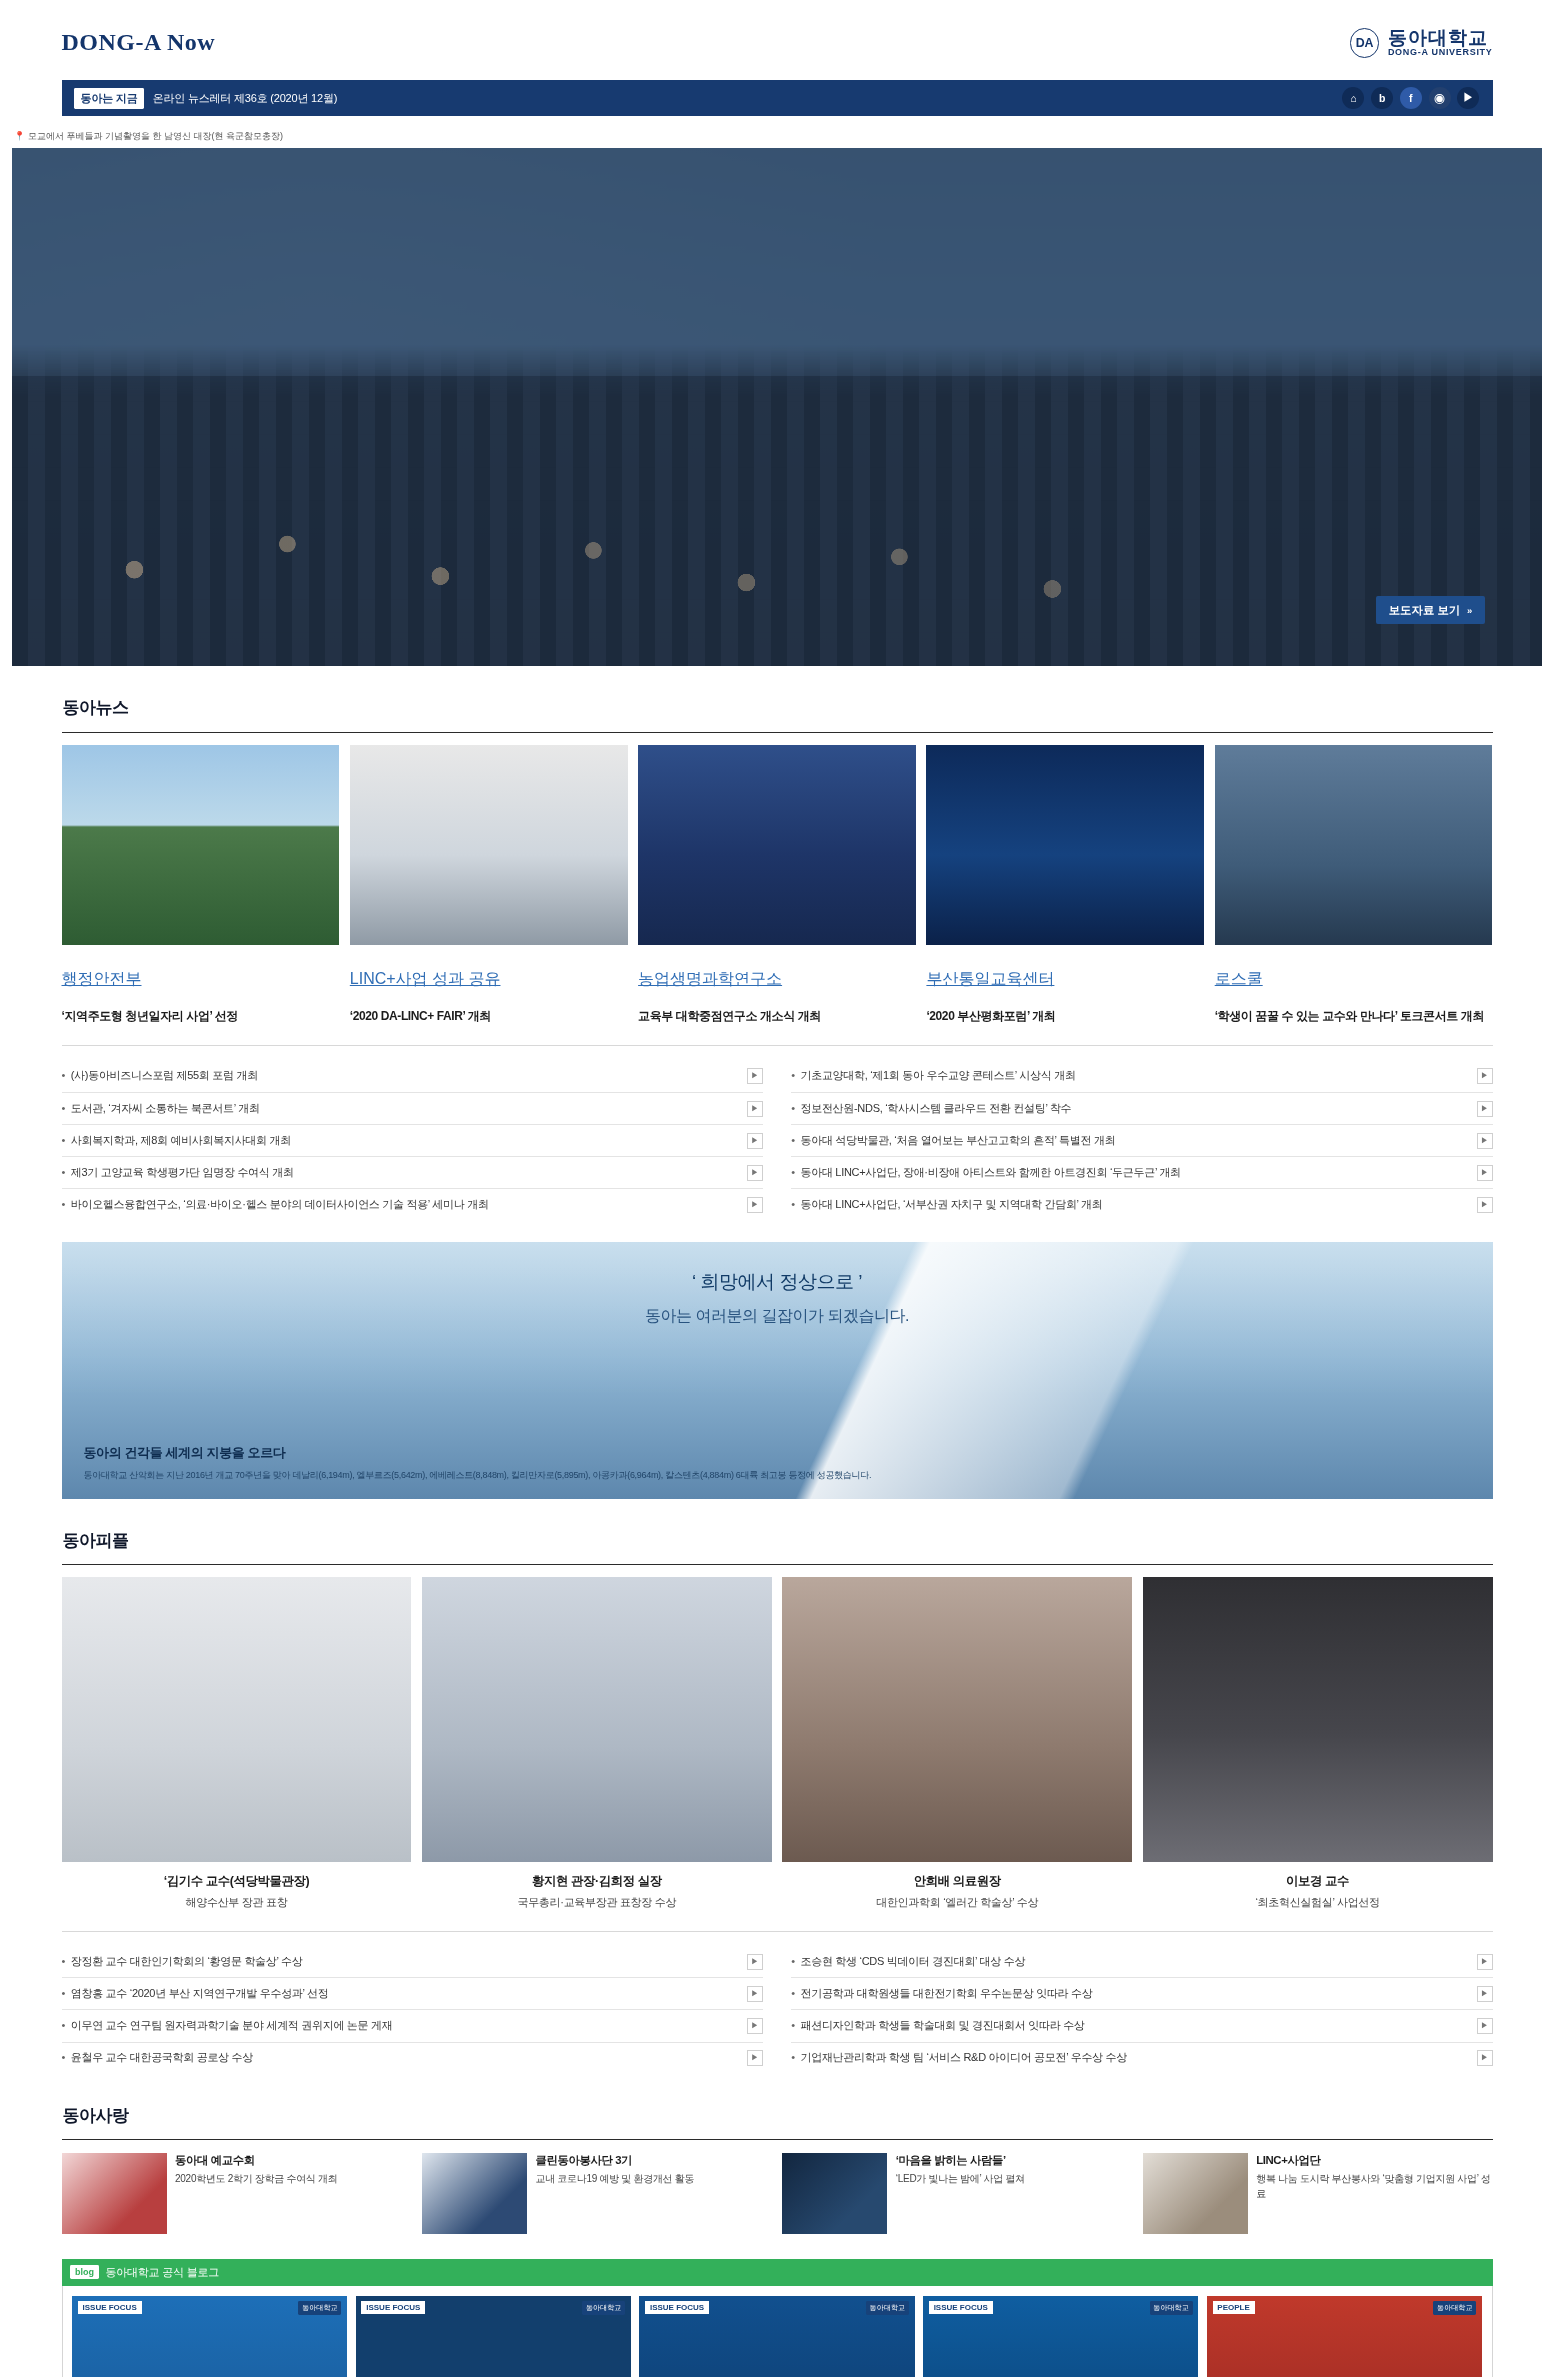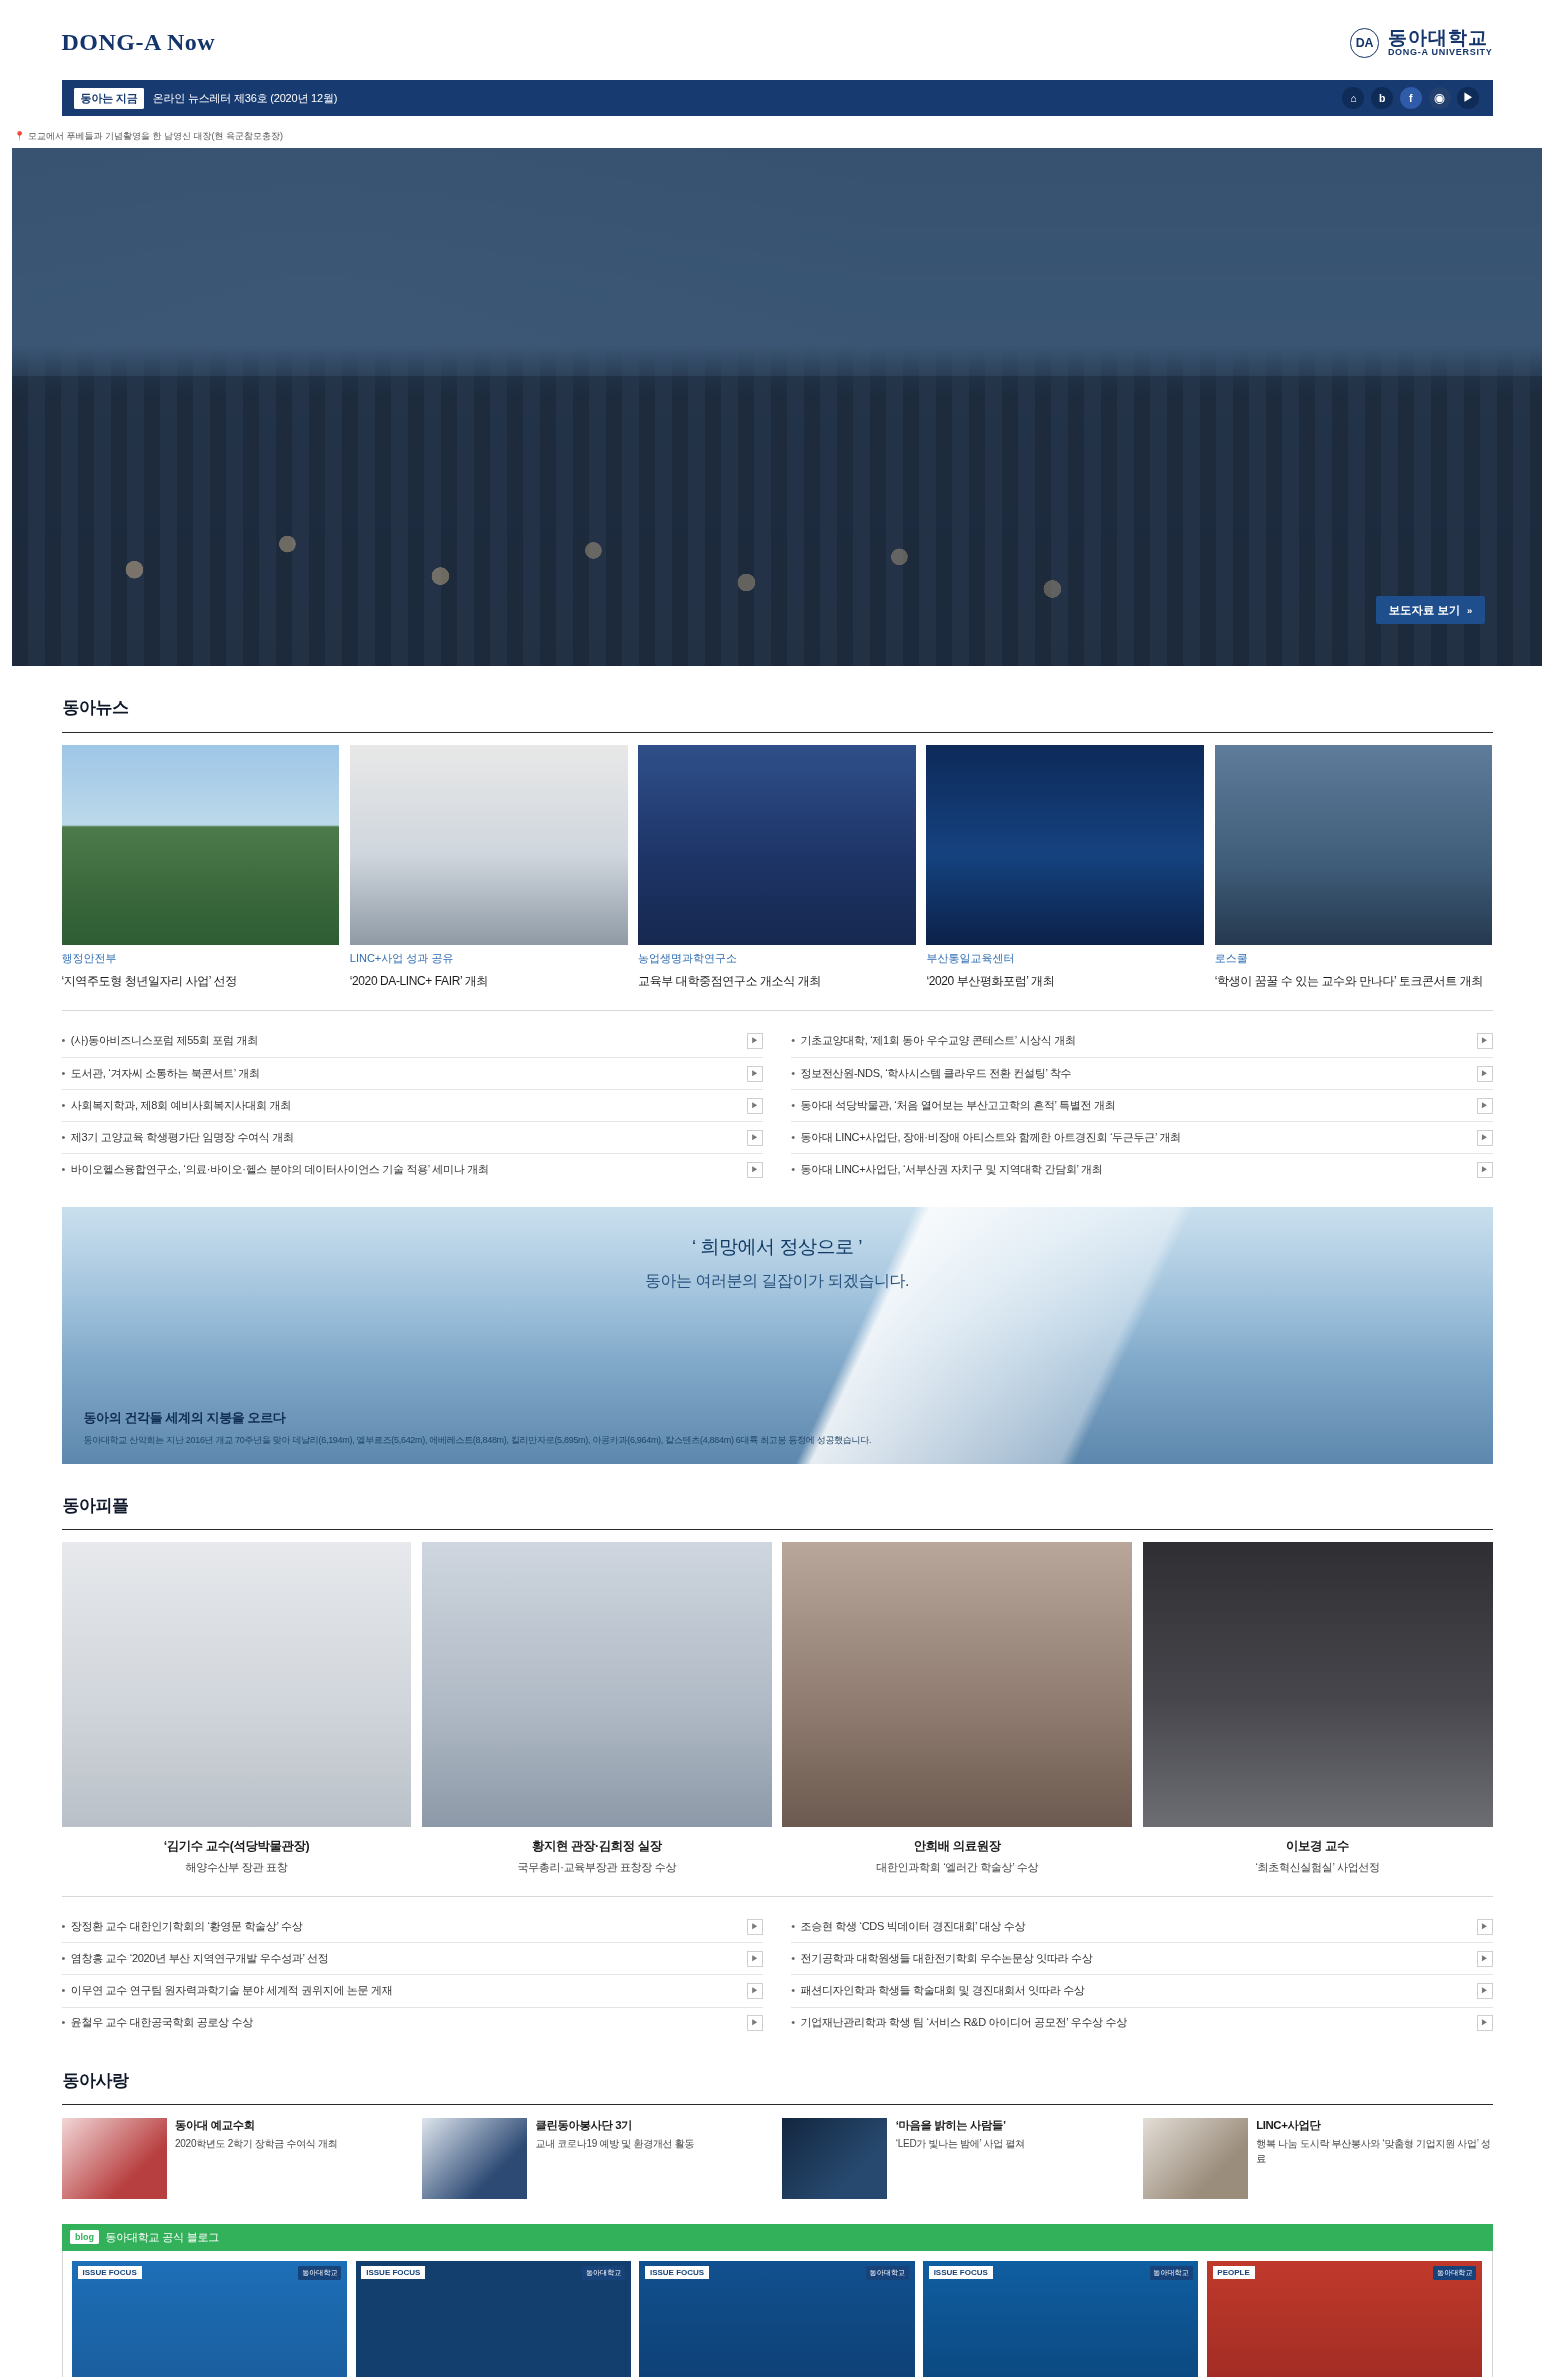--- a/index.html
+++ b/index.html
@@ -136,22 +136,22 @@
   .cards { display:flex; gap: 10.5px; margin-top: 12.4px; }
   .card { flex: 1 1 0; min-width:0; }
   .card-thumb {
     width: 100%; height: 200px; background:#c9d2da; position:relative; overflow:hidden;
   }
   .t1 { background: linear-gradient(180deg,#9ec6e6 0%, #bcd9ea 40%, #4c7a4a 41%, #2e5c33 100%); }
   .t2 { background: linear-gradient(180deg,#e8e8e8 0%, #cfd6dd 55%, #8f9aa5 100%); }
   .t3 { background: linear-gradient(180deg,#2f4f8a 0%, #1e3568 55%, #16284f 100%); }
   .t4 { background: linear-gradient(180deg,#0d2a5a 0%, #15427f 55%, #0b2149 100%); }
   .t5 { background: linear-gradient(180deg,#5f7c9a 0%, #3f5c79 60%, #25394f 100%); }
-  .card-cat { margin-top: 6px; font-size: 11px; color:#2f6db5; }
-  .card-title { margin-top: 7px; font-size: 12px; font-weight:normal; color:#1c1c1c; line-height:1.35; letter-spacing:-0.4px; }
+  .card-cat { margin-top: 24px; font-size: 16px; color:#2f6db5;text-decoration:underline; }
+  .card-title { margin-top: 18px; font-size: 12px; font-weight:bold; color:#1c1c1c; line-height:1.35; letter-spacing:-0.4px; }
 
   
   .linklists { display:flex; gap: 28.5px; margin-top: 21px; padding-top: 14.3px; border-top:0.5px solid #d8d8d8;}
   .linkcol { flex:1 1 0; min-width:0; }
   .linkrow {
     display:flex; justify-content:space-between;
     padding: 7.6px 0; border-bottom: 0.5px solid #e4e4e4;
   }
   .linkrow:last-child{ border-bottom:none; }
   .linktext { font-size: 11px; color:#333; letter-spacing:-0.3px; }

